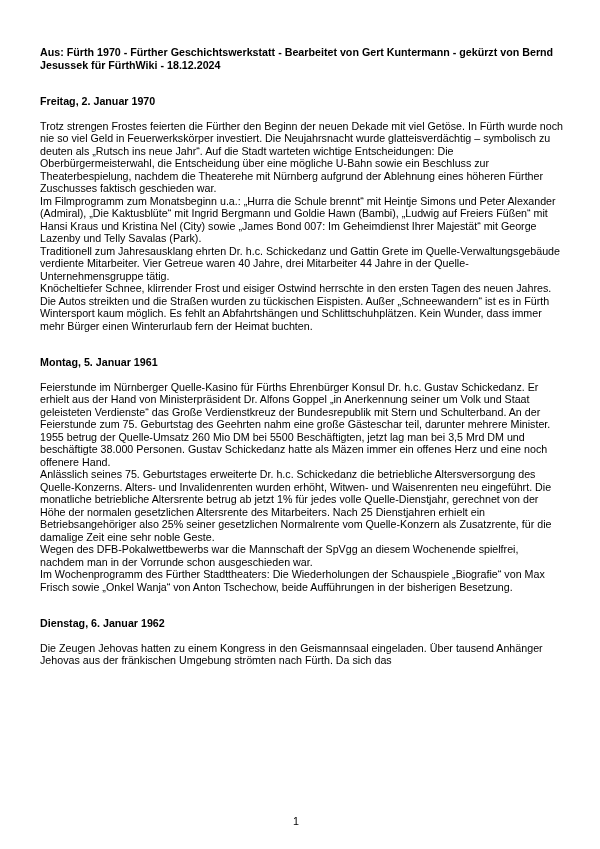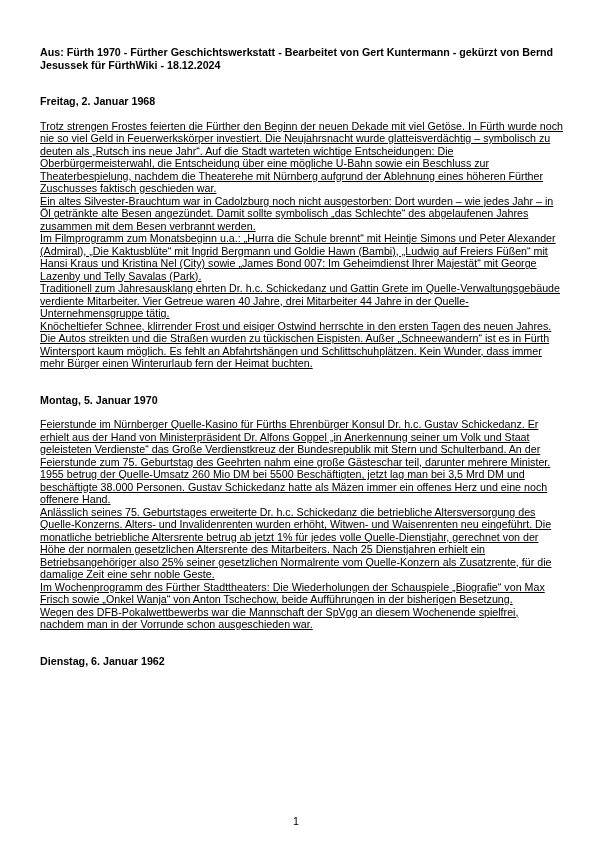--- a/index.html
+++ b/index.html
@@ -33,47 +33,46 @@
     line-height: 12.5px;
   }
   .section-heading {
     font-weight: bold;
     font-size: 10.7px;
     line-height: 12.5px;
     margin: 24px 0 12px 0;
   }
   p.body-paragraph {
     margin: 0;
-    text-decoration: underline;
   }
   .page-number {
     position: absolute;
     bottom: 22px;
     left: 0;
     width: 100%;
     text-align: center;
     font-size: 10.7px;
     line-height: 12.5px;
   }
 </style>
 </head>
 <body>
 
 <div class="page">
   <div class="content">
     <p class="doc-header">Aus: Fürth 1970 - Fürther Geschichtswerkstatt - Bearbeitet von Gert Kuntermann - gekürzt von Bernd Jesussek für FürthWiki - 18.12.2024</p>
     <div>
-        <div class="section-heading">Freitag, 2. Januar 1968</div>
+        <div class="section-heading">Freitag, 2. Januar 1970</div>
         <p class="body-paragraph">Trotz strengen Frostes feierten die Fürther den Beginn der neuen Dekade mit viel Getöse. In Fürth wurde noch nie so viel Geld in Feuerwerkskörper investiert. Die Neujahrsnacht wurde glatteisverdächtig – symbolisch zu deuten als „Rutsch ins neue Jahr“. Auf die Stadt warteten wichtige Entscheidungen: Die Oberbürgermeisterwahl, die Entscheidung über eine mögliche U-Bahn sowie ein Beschluss zur Theaterbespielung, nachdem die Theaterehe mit Nürnberg aufgrund der Ablehnung eines höheren Fürther Zuschusses faktisch geschieden war.</p>
-        <p class="body-paragraph">Ein altes Silvester-Brauchtum war in Cadolzburg noch nicht ausgestorben: Dort wurden – wie jedes Jahr – in Öl getränkte alte Besen angezündet. Damit sollte symbolisch „das Schlechte“ des abgelaufenen Jahres zusammen mit dem Besen verbrannt werden.</p>
         <p class="body-paragraph">Im Filmprogramm zum Monatsbeginn u.a.: „Hurra die Schule brennt“ mit Heintje Simons und Peter Alexander (Admiral), „Die Kaktusblüte“ mit Ingrid Bergmann und Goldie Hawn (Bambi), „Ludwig auf Freiers Füßen“ mit Hansi Kraus und Kristina Nel (City) sowie „James Bond 007: Im Geheimdienst Ihrer Majestät“ mit George Lazenby und Telly Savalas (Park).</p>
         <p class="body-paragraph">Traditionell zum Jahresausklang ehrten Dr. h.c. Schickedanz und Gattin Grete im Quelle-Verwaltungsgebäude verdiente Mitarbeiter. Vier Getreue waren 40 Jahre, drei Mitarbeiter 44 Jahre in der Quelle-Unternehmensgruppe tätig.</p>
         <p class="body-paragraph">Knöcheltiefer Schnee, klirrender Frost und eisiger Ostwind herrschte in den ersten Tagen des neuen Jahres. Die Autos streikten und die Straßen wurden zu tückischen Eispisten. Außer „Schneewandern“ ist es in Fürth Wintersport kaum möglich. Es fehlt an Abfahrtshängen und Schlittschuhplätzen. Kein Wunder, dass immer mehr Bürger einen Winterurlaub fern der Heimat buchten.</p>
-        <div class="section-heading">Montag, 5. Januar 1970</div>
+        <div class="section-heading">Montag, 5. Januar 1961</div>
         <p class="body-paragraph">Feierstunde im Nürnberger Quelle-Kasino für Fürths Ehrenbürger Konsul Dr. h.c. Gustav Schickedanz. Er erhielt aus der Hand von Ministerpräsident Dr. Alfons Goppel „in Anerkennung seiner um Volk und Staat geleisteten Verdienste“ das Große Verdienstkreuz der Bundesrepublik mit Stern und Schulterband. An der Feierstunde zum 75. Geburtstag des Geehrten nahm eine große Gästeschar teil, darunter mehrere Minister. 1955 betrug der Quelle-Umsatz 260 Mio DM bei 5500 Beschäftigten, jetzt lag man bei 3,5 Mrd DM und beschäftigte 38.000 Personen. Gustav Schickedanz hatte als Mäzen immer ein offenes Herz und eine noch offenere Hand.</p>
         <p class="body-paragraph">Anlässlich seines 75. Geburtstages erweiterte Dr. h.c. Schickedanz die betriebliche Altersversorgung des Quelle-Konzerns. Alters- und Invalidenrenten wurden erhöht, Witwen- und Waisenrenten neu eingeführt. Die monatliche betriebliche Altersrente betrug ab jetzt 1% für jedes volle Quelle-Dienstjahr, gerechnet von der Höhe der normalen gesetzlichen Altersrente des Mitarbeiters. Nach 25 Dienstjahren erhielt ein Betriebsangehöriger also 25% seiner gesetzlichen Normalrente vom Quelle-Konzern als Zusatzrente, für die damalige Zeit eine sehr noble Geste.</p>
+        <p class="body-paragraph">Wegen des DFB-Pokalwettbewerbs war die Mannschaft der SpVgg an diesem Wochenende spielfrei, nachdem man in der Vorrunde schon ausgeschieden war.</p>
         <p class="body-paragraph">Im Wochenprogramm des Fürther Stadttheaters: Die Wiederholungen der Schauspiele „Biografie“ von Max Frisch sowie „Onkel Wanja“ von Anton Tschechow, beide Aufführungen in der bisherigen Besetzung.</p>
-        <p class="body-paragraph">Wegen des DFB-Pokalwettbewerbs war die Mannschaft der SpVgg an diesem Wochenende spielfrei, nachdem man in der Vorrunde schon ausgeschieden war.</p>
         <div class="section-heading">Dienstag, 6. Januar 1962</div>
+        <p class="body-paragraph">Die Zeugen Jehovas hatten zu einem Kongress in den Geismannsaal eingeladen. Über tausend Anhänger Jehovas aus der fränkischen Umgebung strömten nach Fürth. Da sich das</p>
       </div>
   </div>
   <div class="page-number">1</div>
 </div>
 
 </body></html>

